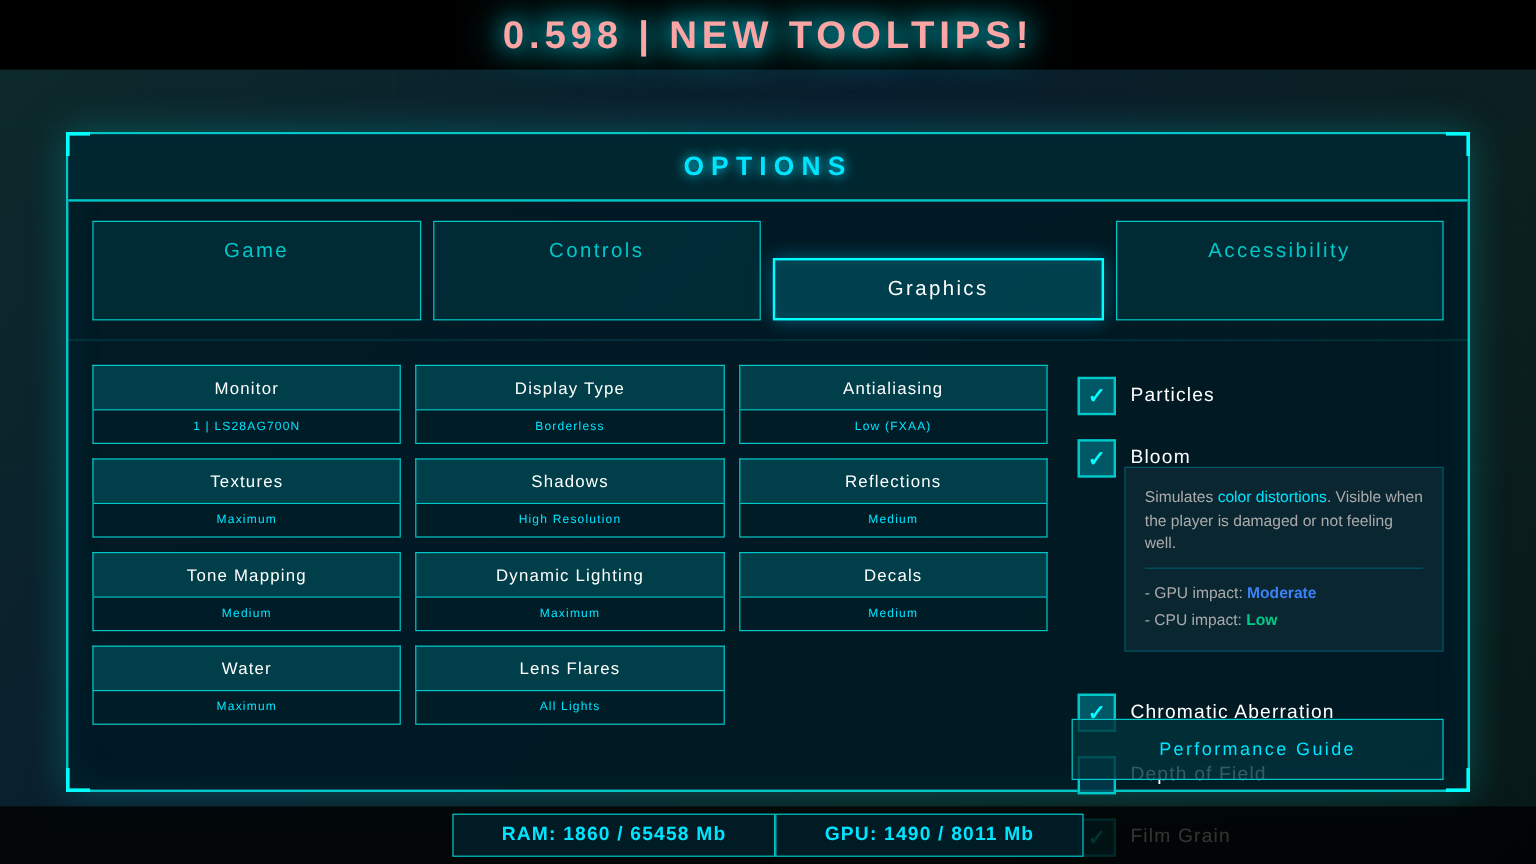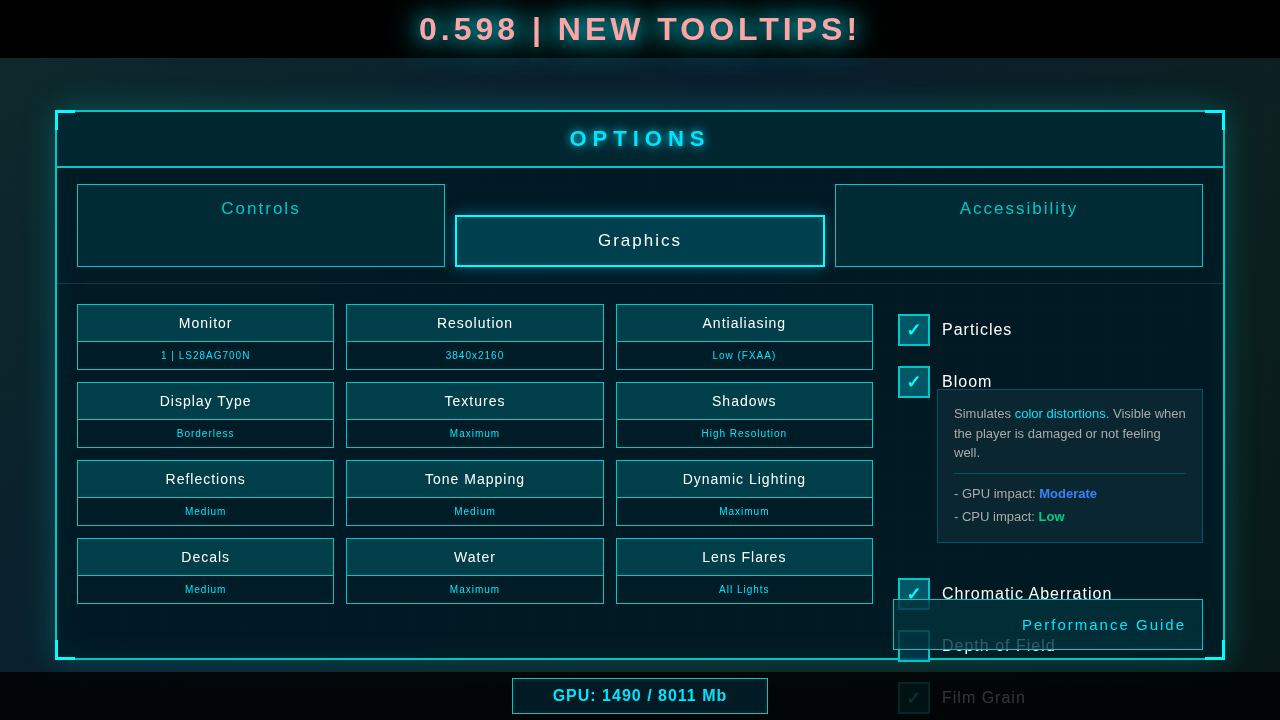--- a/index.html
+++ b/index.html
@@ -290,21 +290,21 @@
       position: absolute;
       bottom: 20px;
       left: 0;
       right: 0;
       background: rgba(0, 50, 60, 0.8);
       border: 1px solid #00c8c8;
       color: #00e5ff;
       font-size: 15px;
       letter-spacing: 2px;
       padding: 16px;
-      text-align: right;
+      text-align: center;
       cursor: pointer;
     }
   </style>
 </head>
 <body>
 
 <div class="bg-overlay"></div>
 <div class="bg-details"></div>
 
 <div class="top-bar">
@@ -315,47 +315,44 @@
   <div class="panel-corner tl"></div>
   <div class="panel-corner tr"></div>
   <div class="panel-corner bl"></div>
   <div class="panel-corner br"></div>
 
   <div class="panel-header">
     <span class="panel-title">OPTIONS</span>
   </div>
 
   <div class="tabs-row">
+    <div class="tab-btn">Game</div>
     <div class="tab-btn">Controls</div>
     <div class="tab-btn active">Graphics</div>
     <div class="tab-btn">Accessibility</div>
   </div>
 
   <div class="content-area">
 
     <div class="settings-grid">
 
       <div class="setting-cell">
         <div class="setting-label">Monitor</div>
         <div class="setting-value">1 | LS28AG700N</div>
       </div>
 
-      <div class="setting-cell">
-        <div class="setting-label">Resolution</div>
-        <div class="setting-value">3840x2160</div>
+
+      <div class="setting-cell">
+        <div class="setting-label">Display Type</div>
+        <div class="setting-value">Borderless</div>
       </div>
 
       <div class="setting-cell">
         <div class="setting-label">Antialiasing</div>
         <div class="setting-value">Low (FXAA)</div>
-      </div>
-
-      <div class="setting-cell">
-        <div class="setting-label">Display Type</div>
-        <div class="setting-value">Borderless</div>
       </div>
 
       <div class="setting-cell">
         <div class="setting-label">Textures</div>
         <div class="setting-value">Maximum</div>
       </div>
 
       <div class="setting-cell">
         <div class="setting-label">Shadows</div>
         <div class="setting-value">High Resolution</div>
@@ -441,14 +438,15 @@
       </div>
 
       <button class="perf-guide-btn">Performance Guide</button>
 
     </div>
 
   </div>
 </div>
 
 <div class="bottom-bar">
+  <div class="stat-box">RAM: 1860 / 65458 Mb</div>
   <div class="stat-box">GPU: 1490 / 8011 Mb</div>
 </div>
 
 </body></html>

